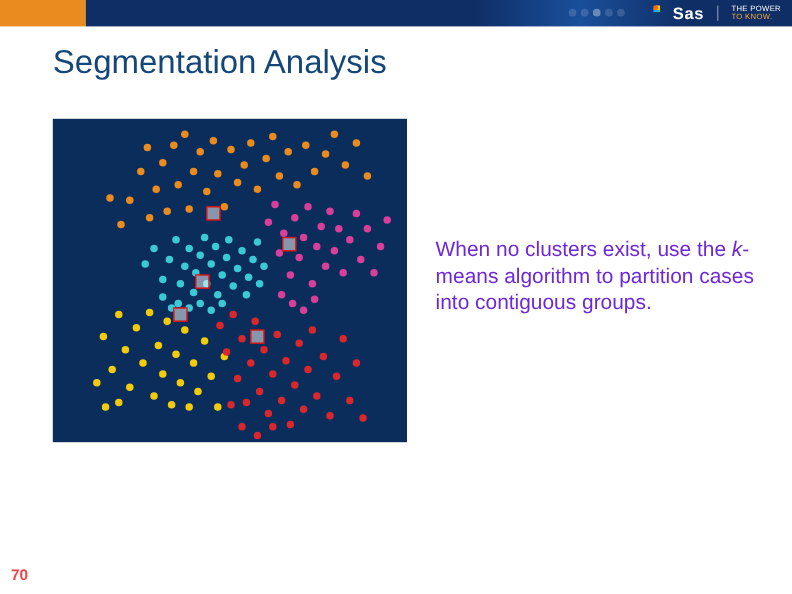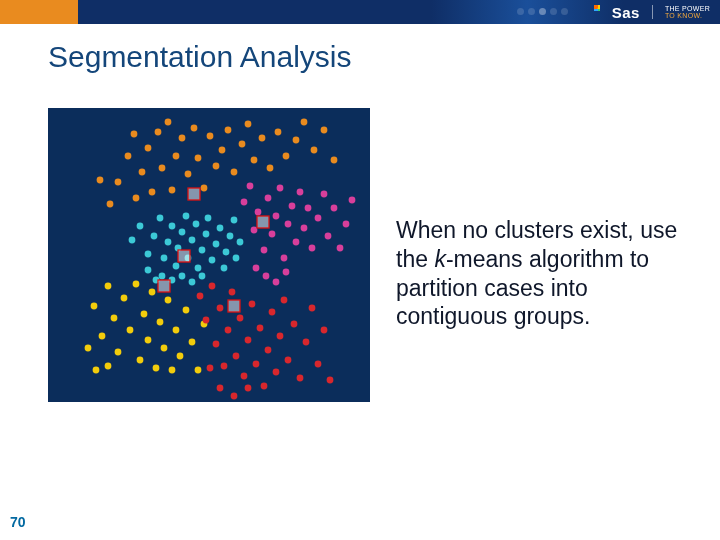--- a/index.html
+++ b/index.html
@@ -21,24 +21,24 @@
       radial-gradient(circle at 70% 30%, #ffd100 0 40%, transparent 41%),
       radial-gradient(circle at 30% 70%, #2ea5ff 0 40%, transparent 41%),
       radial-gradient(circle at 70% 70%, #3bd16f 0 40%, transparent 41%);
       transform: translateY(-4px);}
   .logo .divider { width: 1px; height: 14px; background: rgba(255,255,255,0.5); }
   .logo .tag { font-size: 7px; line-height: 7px; letter-spacing: 0.3px; }
   .logo .tag .know { color: #f3a93c; }
 
   .title { position: absolute; left: 48px; top: 40px; font-size: 30px; font-weight: normal; color: #14467a; }
 
-  .body-text { position: absolute; left: 396px; top: 216px; width: 300px; font-size: 23px; line-height: 1.25; color: #0f172a; }
+  .body-text { position: absolute; left: 396px; top: 216px; width: 300px; font-size: 19px; line-height: 1.25; color: #6d28d9; }
   .body-text .ital { font-style: italic; }
 
-  .page-num { position: absolute; left: 10px; bottom: 10px; font-size: 14px; font-weight: bold; color: #0369a1; }
+  .page-num { position: absolute; left: 10px; bottom: 10px; font-size: 14px; font-weight: bold; color: #ef4444; }
 
   .plot { position: absolute; left: 48px; top: 108px; width: 322px; height: 294px; background: #0b2d5b; }
   .plot circle.pt { }
   .plot rect.seed { fill: #fff; fill-opacity: 0.5; stroke: #d11; stroke-width: 1.3; }
 </style>
 </head>
 <body>
 <div class="slide">
 
   <div class="banner">

